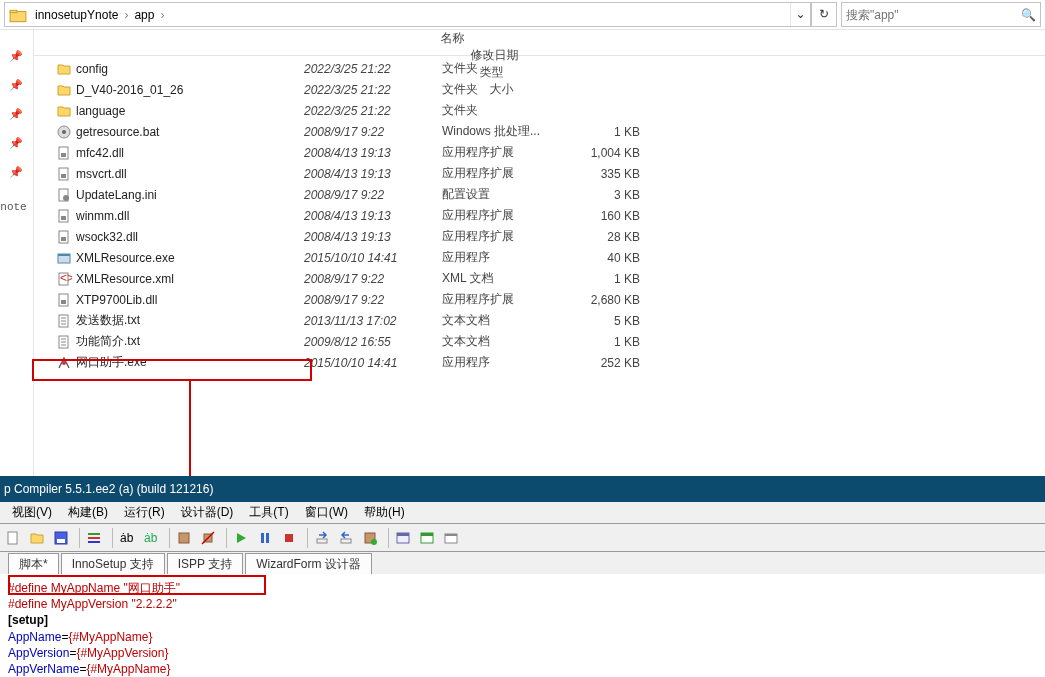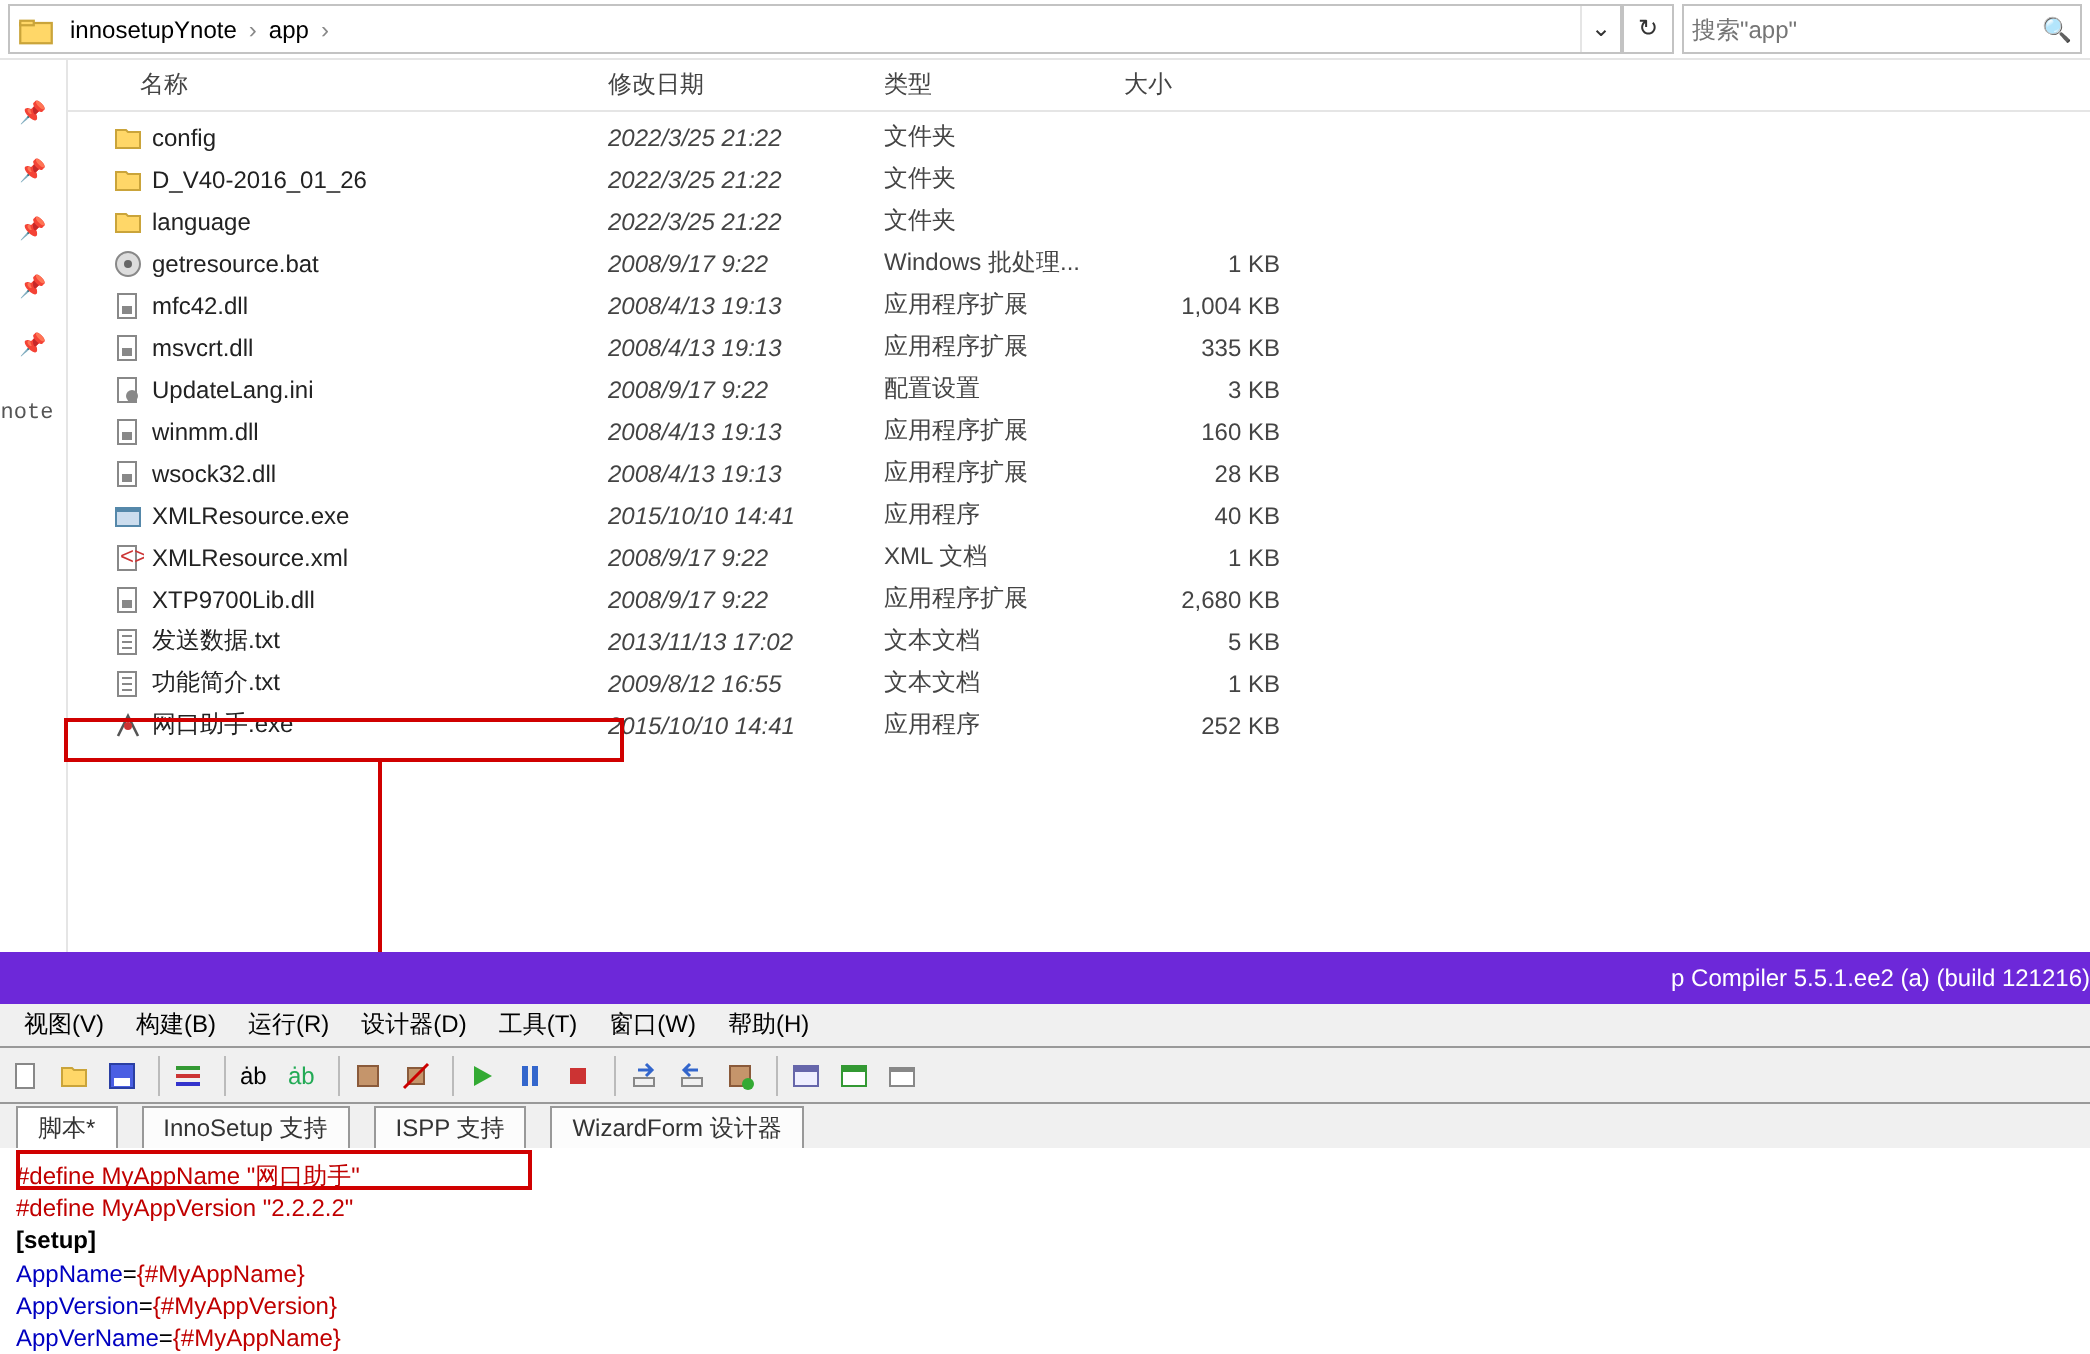--- a/index.html
+++ b/index.html
@@ -14,44 +14,44 @@
 .bc-dd { width: 20px; text-align: center; color: #333; border-left: 1px solid #e5e5e5; height: 100%; line-height: 23px; }
 .bc-refresh { width: 26px; text-align: center; color: #333; border-left: 1px solid #c3c3c3; border-top: 1px solid #c3c3c3; border-bottom: 1px solid #c3c3c3; border-right: 1px solid #c3c3c3; height: 25px; line-height: 23px; }
 .search { width: 200px; height: 25px; border: 1px solid #c3c3c3; margin-left: 4px; display: flex; align-items: center; padding: 0 4px; color: #999; }
 .search input { border: none; outline: none; flex: 1; font-size: 12px; }
 .search-icon { color: #555; }
 .explorer-body { display: flex; height: 446px; }
 .nav-pane { width: 34px; border-right: 1px solid #e5e5e5; display: flex; flex-direction: column; align-items: center; padding-top: 20px; gap: 16px; color: #555; }
 .pin { font-size: 11px; color: #555; }
 .note-label { font-size: 11px; color: #555; margin-top: 6px; transform: translateX(-3px); font-family: Liberation Mono, monospace; }
 .file-area { flex: 1; overflow: hidden; }
-.headers { display: flex; height: 26px; align-items: center; border-bottom: 1px solid #e5e5e5; color: #444; }
+.headers { display: flex; height: 26px; align-items: center; border-bottom: 1px solid #e5e5e5; color: #444; flex-direction: column; }
 .col-name { width: 270px; padding-left: 36px; }
 .col-date { width: 138px; }
 .col-type { width: 120px; }
 .col-size { width: 100px; text-align: left; }
 .filelist { padding-top: 2px; }
 .row { display: flex; height: 21px; align-items: center; padding-left: 22px; color: #222; }
 .row .cell-name { width: 248px; display: flex; align-items: center; gap: 4px; }
 .row .cell-date { width: 138px; color: #444; font-style: italic; }
 .row .cell-type { width: 120px; color: #444; }
 .row .cell-size { width: 100px; text-align: right; padding-right: 22px; color: #444; }
 .icon-box { width: 16px; height: 16px; display: inline-flex; align-items: center; justify-content: center; }
 .highlight-box { position: absolute; left: 32px; top: 359px; width: 280px; height: 22px; border: 2px solid #d00000; background: transparent; pointer-events: none; }
 .arrow-svg { position: absolute; left: 150px; top: 380px; pointer-events: none; }
 .editor { position: absolute; left: 0; top: 476px; width: 1045px; height: 201px; background: #fff; }
-.editor-title { height: 26px; background: #6d28d9; color: #fff; display: flex; align-items: center; padding-left: 4px; font-size: 12px; justify-content: flex-end; }
+.editor-title { height: 26px; background: #0c4a6e; color: #fff; display: flex; align-items: center; padding-left: 4px; font-size: 12px; }
 .editor-menu { height: 22px; background: #f0f0f0; display: flex; align-items: center; padding-left: 4px; border-bottom: 1px solid #999; }
 .menu-item { padding: 0 8px; color: #000; cursor: default; }
 .editor-toolbar { height: 28px; background: #f0f0f0; display: flex; align-items: center; padding-left: 4px; border-bottom: 1px solid #999; gap: 2px; }
 .tbtn { width: 22px; height: 22px; display: flex; align-items: center; justify-content: flex-start; border: 1px solid transparent; }
 .tbtn svg { width: 16px; height: 16px; }
 .tsep { width: 1px; height: 20px; background: #bbb; margin: 0 3px; }
 .editor-tabs { height: 22px; background: #f0f0f0; display: flex; align-items: end; padding-left: 8px; }
-.tab { padding: 2px 10px; border: 1px solid #999; border-bottom: none; margin-right: 12px; background: #fcfcfc; color: #333; font-size: 12px; position: relative; top: 1px; }
+.tab { padding: 2px 10px; border: 1px solid #999; border-bottom: none; margin-right: 2px; background: #fcfcfc; color: #333; font-size: 12px; position: relative; top: 1px; }
 .tab.active { background: #fff; }
 .editor-code { padding: 6px 8px; font-family: "Courier New", monospace; font-size: 13px; line-height: 1.35; background: #fff; position: relative; }
 .kw-red { color: #c00000; }
 .kw-blue { color: #0000c0; }
 .code-hl { position: absolute; left: 8px; top: 1px; width: 258px; height: 20px; border: 2px solid #d00000; pointer-events: none; }
 </style>
 </head>
 <body>
 
 <div class="explorer">

